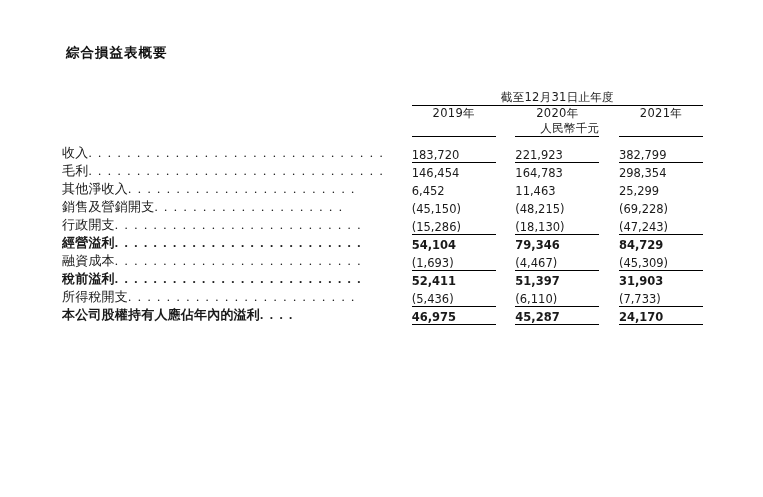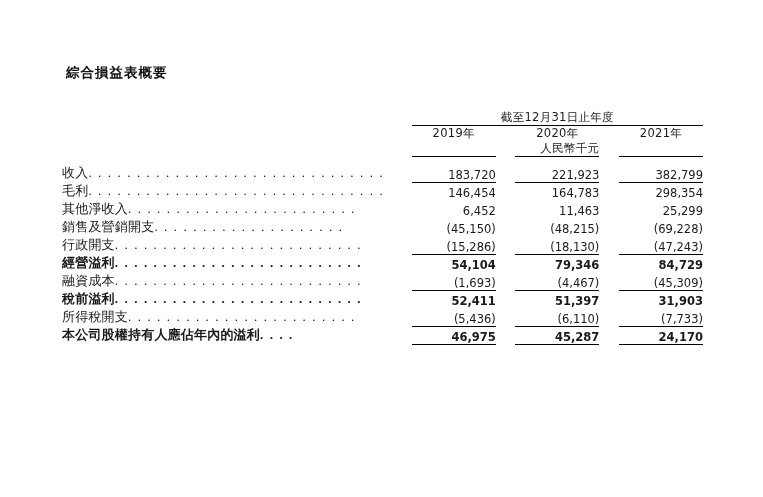--- a/index.html
+++ b/index.html
@@ -13,21 +13,21 @@
     font-family: "Liberation Serif", "DejaVu Serif", serif;
     color: #1a1a1a;
     position: relative;
     overflow: hidden;
   }
   .page {
     position: relative;
     width: 763px;
     height: 358px;
     box-sizing: border-box;
-    padding: 64px 60px 0 62px;
+    padding: 44px 60px 0 62px;
   }
   .doc-title {
     font-family: "DejaVu Sans", "Liberation Sans", sans-serif;
     font-size: 13.5px;
     font-weight: bold;
     letter-spacing: 1px;
     color: #111;
     margin: 0 0 28px 4px;
   }
   table.fin {
@@ -71,21 +71,20 @@
   }
   .label-col {
     width: 330px;
     white-space: nowrap;
     overflow: hidden;
     font-size: 13px;
     padding: 4px 0 4px 0;
     letter-spacing: 0.2px;
   }
   .num {
-    text-align: right;
     width: 92px;
     font-family: "DejaVu Sans", "Liberation Sans", sans-serif;
     font-size: 11.5px;
     padding: 4px 0 4px 0;
     white-space: nowrap;
     margin-top: 15px;
   }
   .dots {
     letter-spacing: 1.6px;
     font-family: "Liberation Serif", serif;

